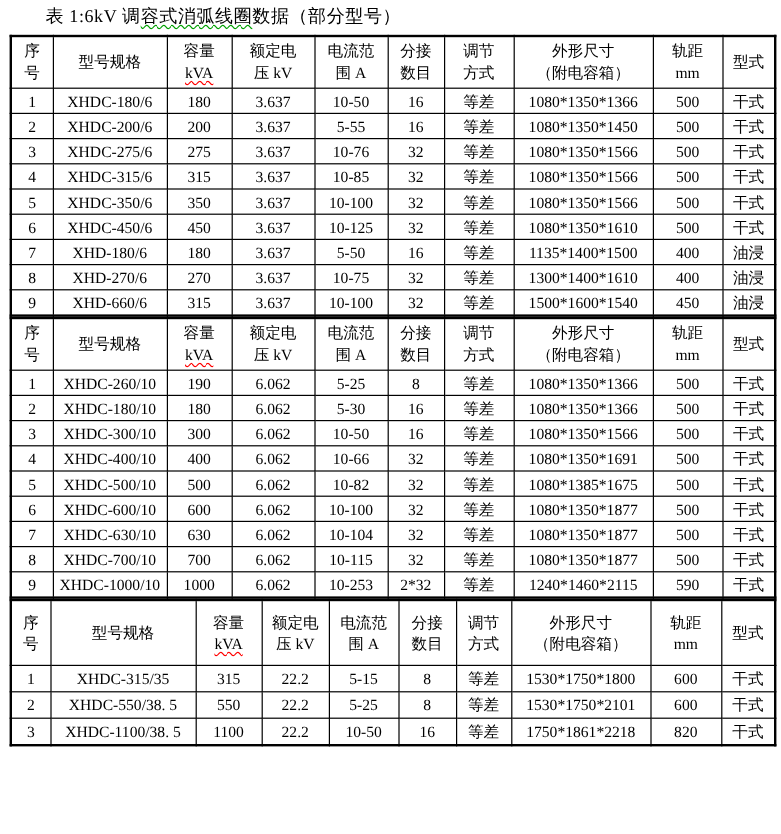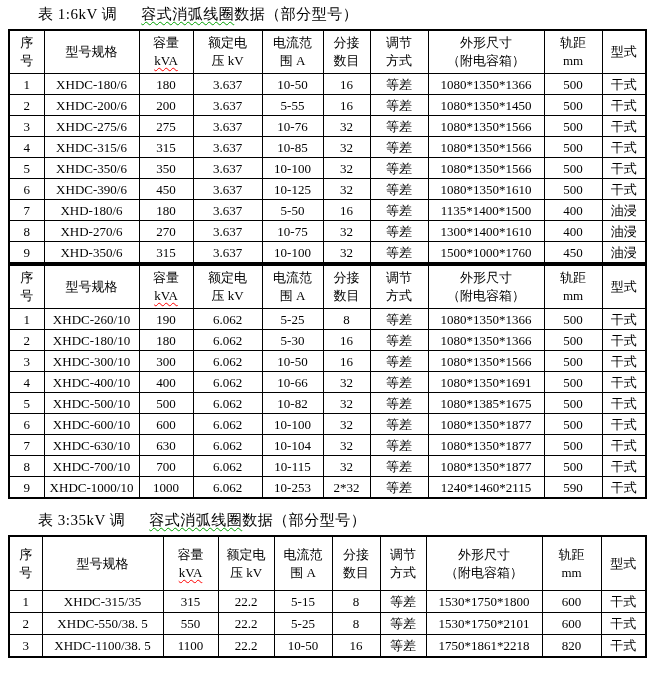--- a/index.html
+++ b/index.html
@@ -30,21 +30,20 @@
   .t3 tbody td{height:21px;}
   .wavy-red{
     text-decoration-line:underline;text-decoration-style:wavy;
     text-decoration-color:#ff0000;text-decoration-thickness:1px;
     text-underline-offset:2px;
   }
   .wavy-green{
     text-decoration-line:underline;text-decoration-style:wavy;
     text-decoration-color:#00a000;text-decoration-thickness:1px;
     text-underline-offset:2px;
-    padding-left:24px;
   }
 </style>
 </head>
 <body>
 
 <div class="doc">
 
   <p class="tbl-title"><span>表 1:6kV 调</span><span class="wavy-green">容式消弧线圈</span><span>数据（部分型号）</span></p>
 
   <table class="t12">
@@ -137,21 +136,21 @@
           <td>3.637</td>
           <td>10-100</td>
           <td>32</td>
           <td>等差</td>
           <td>1080*1350*1566</td>
           <td>500</td>
           <td>干式</td>
         </tr>
         <tr>
           <td>6</td>
-          <td>XHDC-390/6</td>
+          <td>XHDC-450/6</td>
           <td>450</td>
           <td>3.637</td>
           <td>10-125</td>
           <td>32</td>
           <td>等差</td>
           <td>1080*1350*1610</td>
           <td>500</td>
           <td>干式</td>
         </tr>
         <tr>
@@ -173,27 +172,27 @@
           <td>3.637</td>
           <td>10-75</td>
           <td>32</td>
           <td>等差</td>
           <td>1300*1400*1610</td>
           <td>400</td>
           <td>油浸</td>
         </tr>
         <tr>
           <td>9</td>
-          <td>XHD-350/6</td>
+          <td>XHD-660/6</td>
           <td>315</td>
           <td>3.637</td>
           <td>10-100</td>
           <td>32</td>
           <td>等差</td>
-          <td>1500*1000*1760</td>
+          <td>1500*1600*1540</td>
           <td>450</td>
           <td>油浸</td>
         </tr>
       </tbody>
   </table>
 
 
   <table class="t12">
     <colgroup>
       <col style="width:35px">
@@ -333,21 +332,20 @@
           <td>10-253</td>
           <td>2*32</td>
           <td>等差</td>
           <td>1240*1460*2115</td>
           <td>590</td>
           <td>干式</td>
         </tr>
       </tbody>
   </table>
 
-  <p class="tbl-title mt"><span>表 3:35kV 调</span><span class="wavy-green">容式消弧线圈</span><span>数据（部分型号）</span></p>
 
   <table class="t3">
     <colgroup>
       <col style="width:33px">
         <col style="width:121px">
         <col style="width:55px">
       <col style="width:56px">
         <col style="width:58px">
         <col style="width:48px">
       <col style="width:46px">

